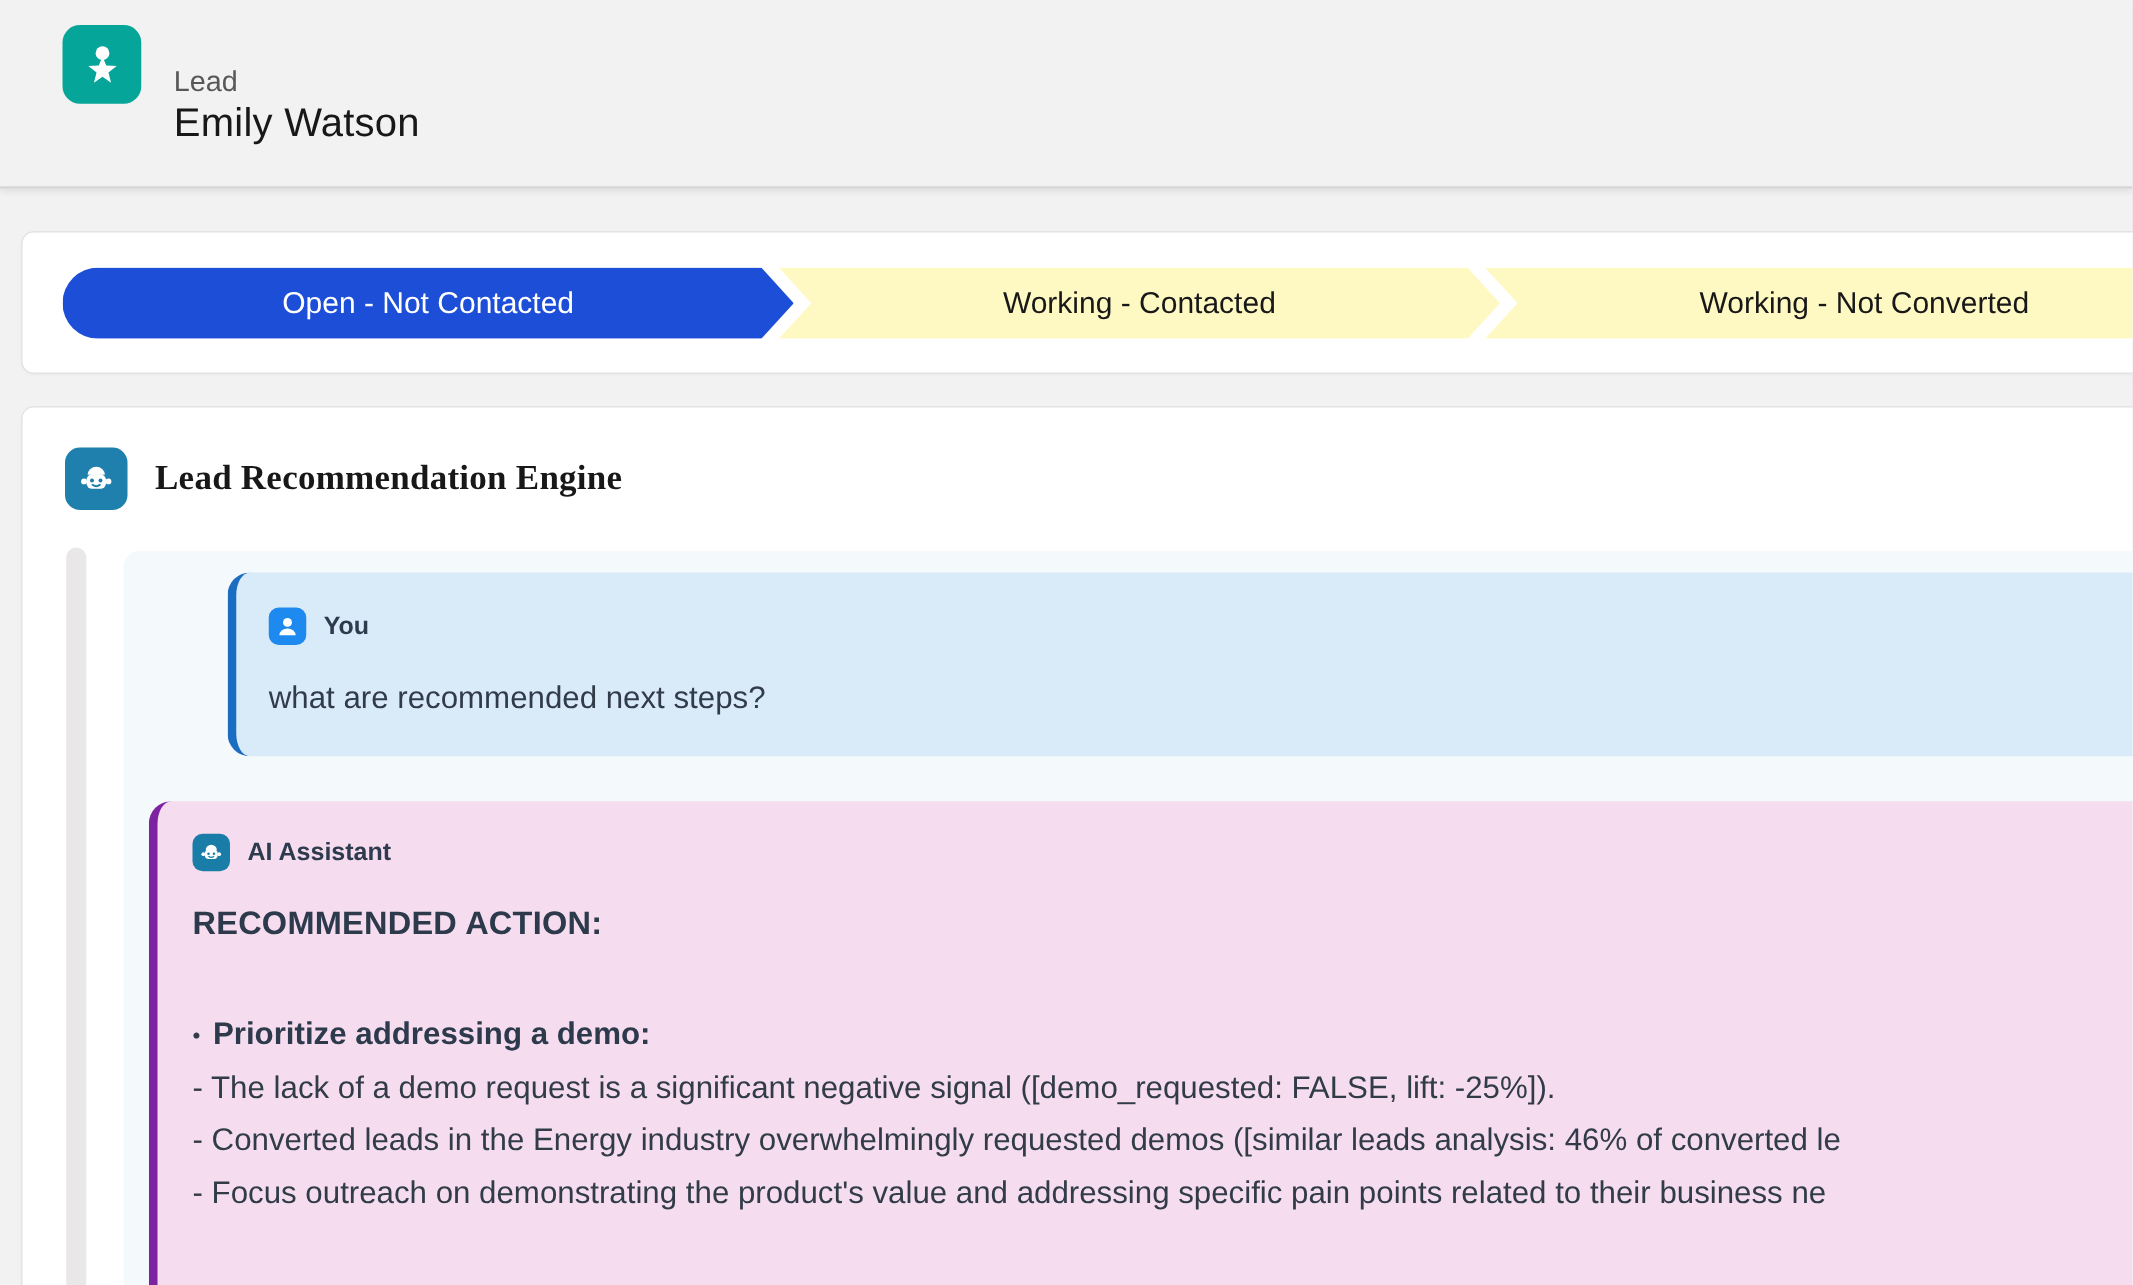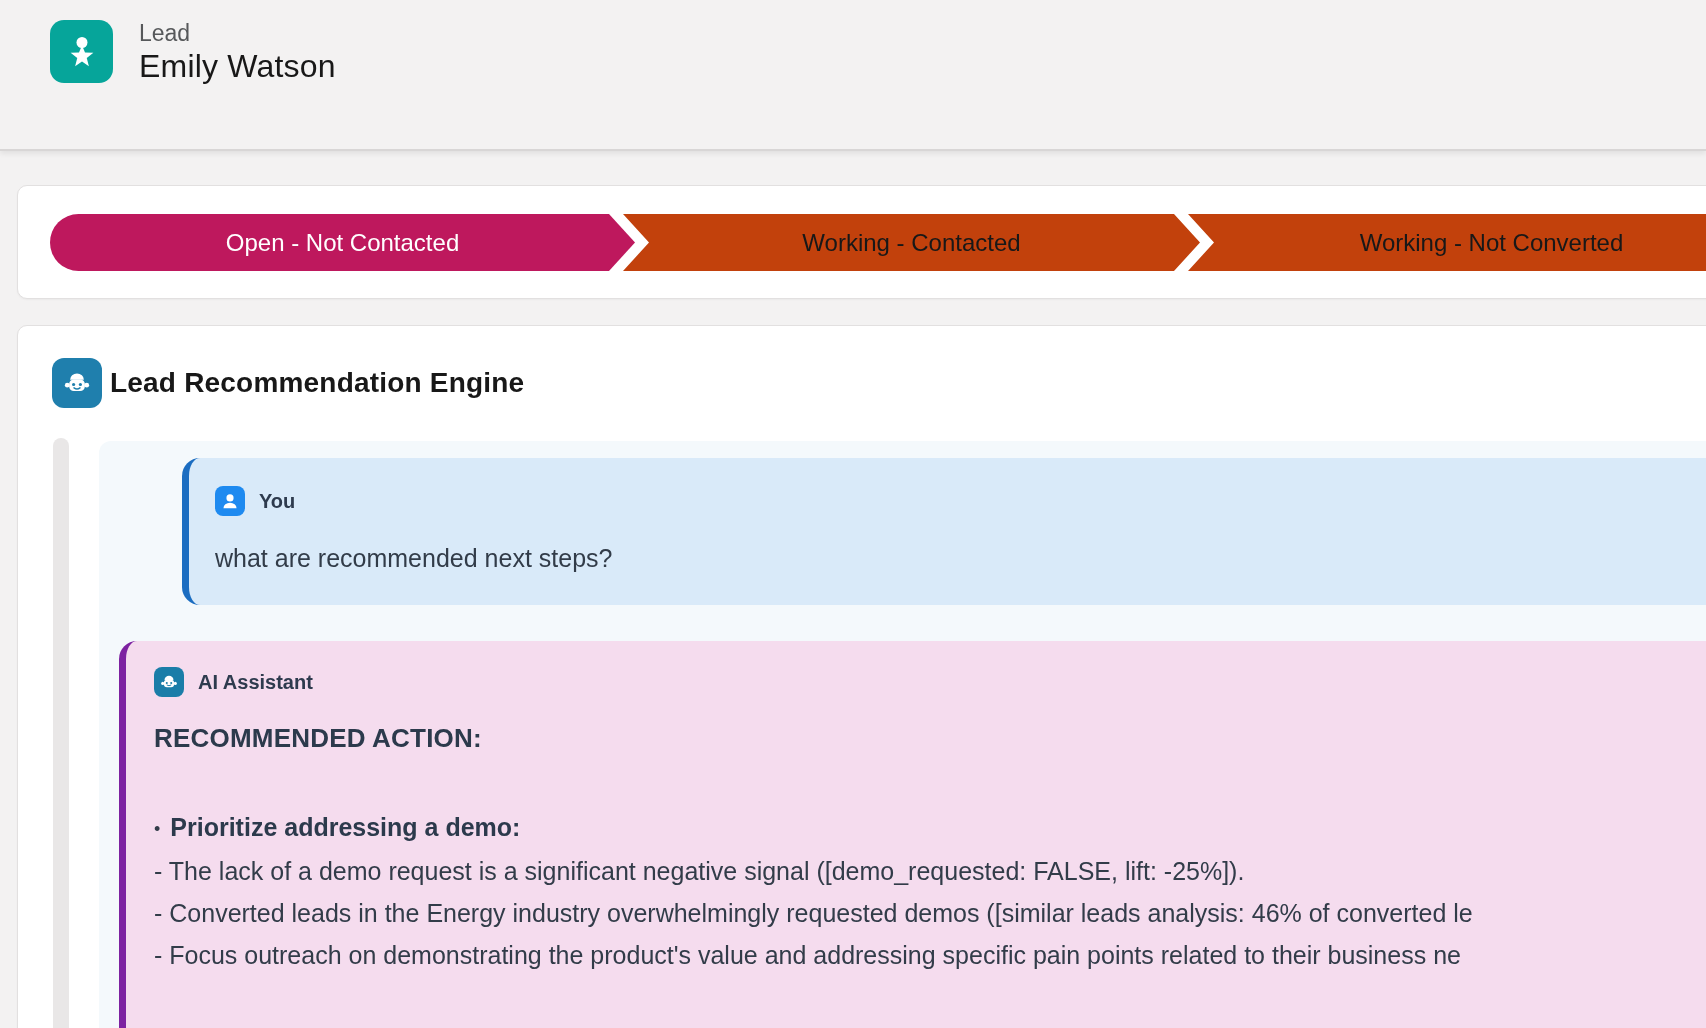--- a/index.html
+++ b/index.html
@@ -16,21 +16,21 @@
     border-bottom:2px solid #d8d6d6;
     box-shadow:0 3px 5px rgba(0,0,0,0.07);
     z-index:3;
   }
   .entity-icon{
     position:absolute;left:50px;top:20px;width:63px;height:63px;
     background:#06a59a;border-radius:14px;
     display:flex;align-items:center;justify-content:center;
   }
   .header-text{position:absolute;left:139px;top:20px;}
-  .entity-label{font-size:23px;color:#56585a;line-height:26px;}
+  .entity-label{font-size:23px;color:#56585a;line-height:26px;margin-top:32px;}
   .record-name{font-size:32px;font-weight:normal;color:#181818;line-height:40px;letter-spacing:0.2px;}
 
   
   .card{
     position:absolute;left:17px;width:1793px;background:#fff;
     border:1px solid #e2e0e0;border-radius:10px;
     box-shadow:0 1px 2px rgba(0,0,0,0.04);
   }
   .path-card{top:185px;height:112px;}
   .rec-card{top:325px;height:760px;}
@@ -40,38 +40,38 @@
     position:absolute;left:32px;top:28px;right:16px;height:57px;
     display:flex;
   }
   .path-stage{
     position:relative;height:57px;
     display:flex;align-items:center;justify-content:center;
     font-size:24px;white-space:nowrap;
   }
   .stage-1{
     flex:0 0 585px;
-    background:#be185d;color:#fff;
+    background:#1d4ed8;color:#fff;
     border-radius:29px 0 0 29px;
     clip-path:polygon(0 0, calc(100% - 26px) 0, 100% 50%, calc(100% - 26px) 100%, 0 100%);
   }
   .stage-2,.stage-3{
-    background:#c2410c;color:#181818;margin-left:-12px;
+    background:#fef9c3;color:#181818;margin-left:-12px;
     clip-path:polygon(0 0, calc(100% - 26px) 0, 100% 50%, calc(100% - 26px) 100%, 0 100%, 26px 50%);
   }
   .stage-2{flex:0 0 577px;}
   .stage-3{flex:1 1 auto;}
 
   
   .panel-title-row{position:absolute;left:34px;top:32px;display:flex;align-items:center;}
   .panel-icon{
     width:50px;height:50px;border-radius:12px;background:#1f7fad;
     display:flex;align-items:center;justify-content:center;flex:0 0 auto;
   }
-  .panel-title{margin-left:8px;font-size:28px;font-weight:bold;color:#181818;letter-spacing:0.2px;}
+  .panel-title{margin-left:22px;font-size:28px;font-weight:bold;color:#181818;letter-spacing:0.2px;font-family:Liberation Serif, serif;}
 
   .chat-scrollbar{
     position:absolute;left:35px;top:112px;width:16px;height:648px;
     background:#e9e7e7;border-radius:8px 8px 0 0;
   }
   .chat-area{
     position:absolute;left:81px;top:115px;width:1712px;height:645px;
     background:#f4f9fc;border-radius:12px 0 0 0;
   }
   .bubble{position:absolute;border-radius:18px;}

